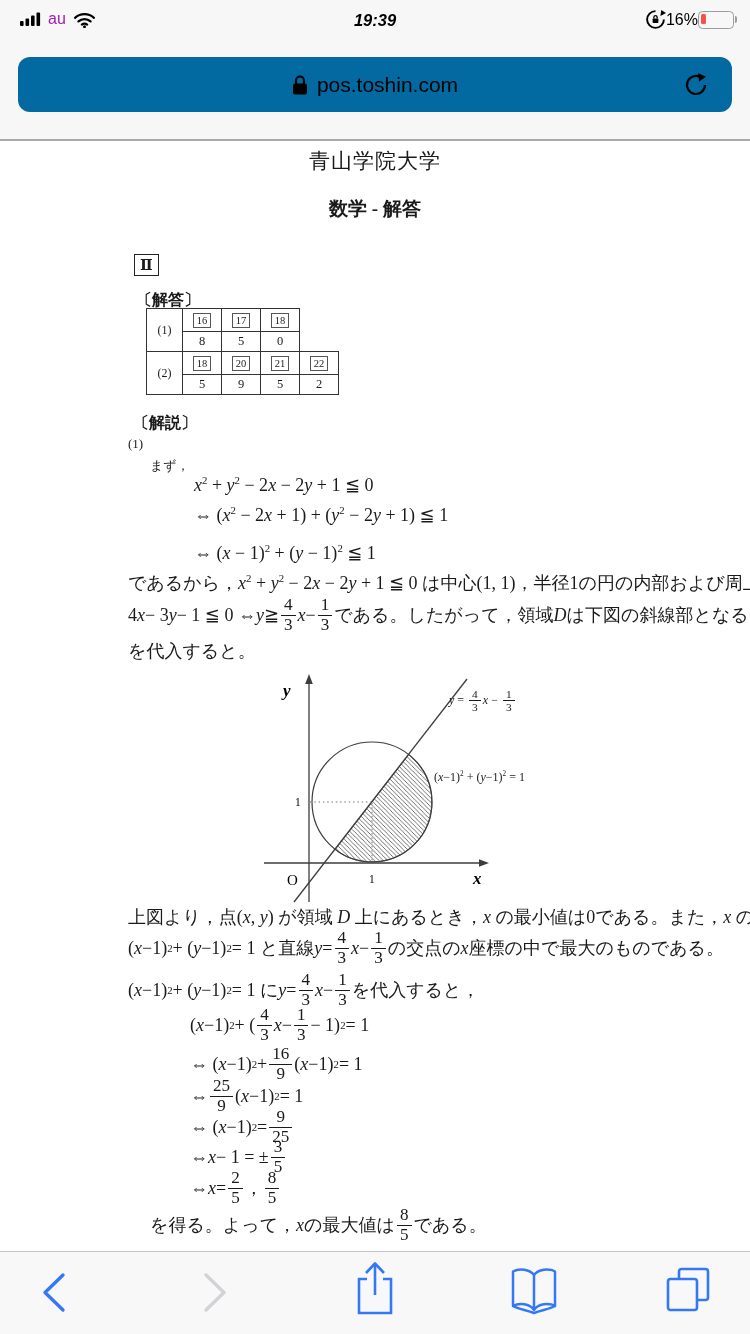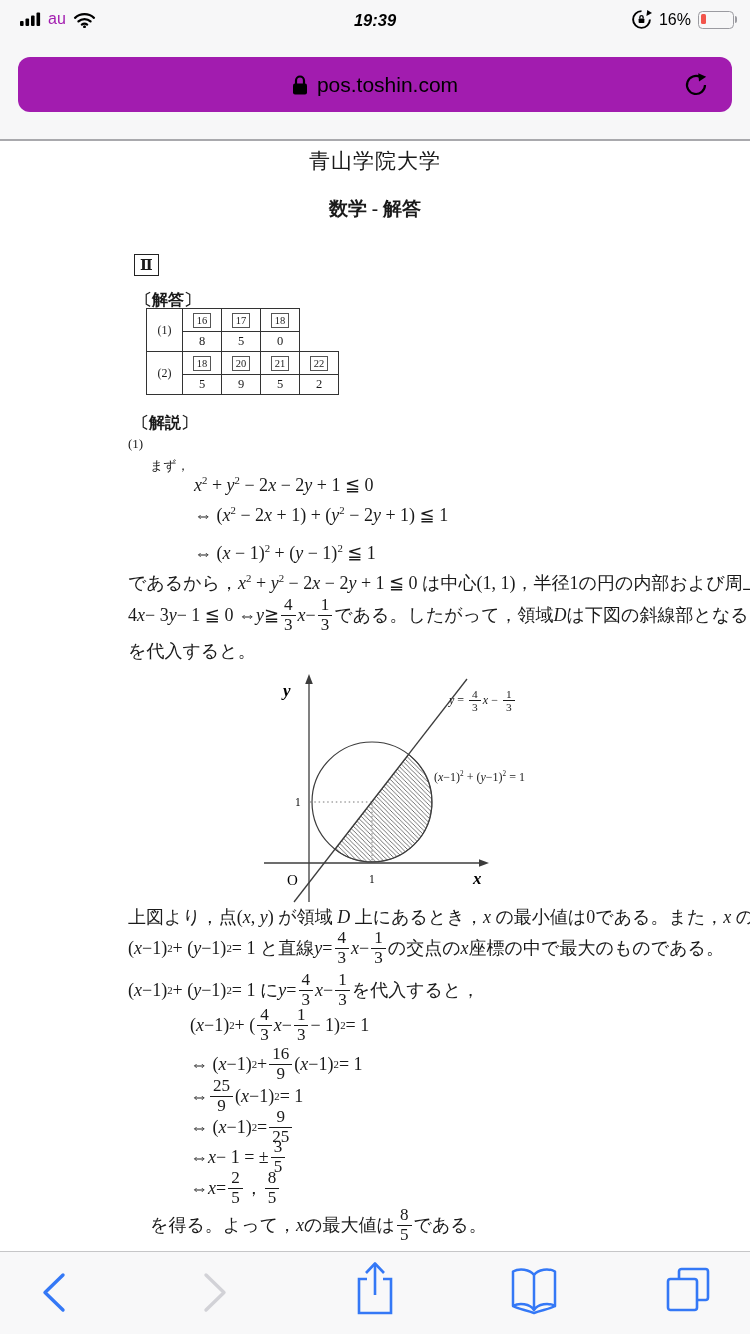--- a/index.html
+++ b/index.html
@@ -37,27 +37,27 @@
   .figure{width:315px;height:232px;}
   .fig-label{position:absolute;font-size:12px;white-space:nowrap;}
 
   
   .chrome{position:absolute;top:0;left:0;width:750px;height:139px;background:#f7f7f8;
           border-bottom:2px solid #a9a9ad;z-index:10;font-family:"Liberation Sans","DejaVu Sans",sans-serif;}
   .statusbar{position:absolute;top:0;left:0;right:0;height:44px;}
   .sb-left{position:absolute;left:20px;top:10px;display:flex;align-items:center;gap:7px;}
   .carrier{font-size:16px;color:#a21caf;}
   .sb-time{position:absolute;left:0;width:750px;text-align:center;top:11px;font-size:16.5px;font-weight:600;color:#000;font-style:italic;}
-  .sb-right{position:absolute;right:16px;top:9px;display:flex;align-items:center;gap:7px;}
+  .sb-right{position:absolute;right:16px;top:9px;display:flex;align-items:center;gap:0;}
   .pct{font-size:16px;color:#000;}
   .batt{position:relative;width:34px;height:16px;border:1px solid #9b9ba1;border-radius:4.5px;}
   .batt-fill{position:absolute;left:2px;top:2px;width:5px;height:10px;border-radius:1.5px;background:#f2544b;}
   .batt-nub{position:absolute;right:-4px;top:4.5px;width:2.5px;height:7px;border-radius:0 2px 2px 0;background:#9b9ba1;}
 
-  .urlfield{position:absolute;left:18px;top:57px;width:714px;height:55px;background:#a21caf;border-radius:12px;}
+  .urlfield{position:absolute;left:18px;top:57px;width:714px;height:55px;background:#0369a1;border-radius:12px;}
   .url-center{position:absolute;left:0;right:0;top:0;bottom:0;display:flex;align-items:center;justify-content:center;gap:9px;}
   .url-text{font-size:21px;color:#000;}
   .reload{position:absolute;right:22px;top:14px;width:28px;height:28px;}
 
   
   .toolbar{position:absolute;left:0;bottom:0;width:750px;height:82px;background:#f8f8f9;
            border-top:1px solid #c6c6c8;z-index:10;}
   .tb-btn{position:absolute;background:none;border:none;padding:0;margin:0;}
 </style>
 </head>

